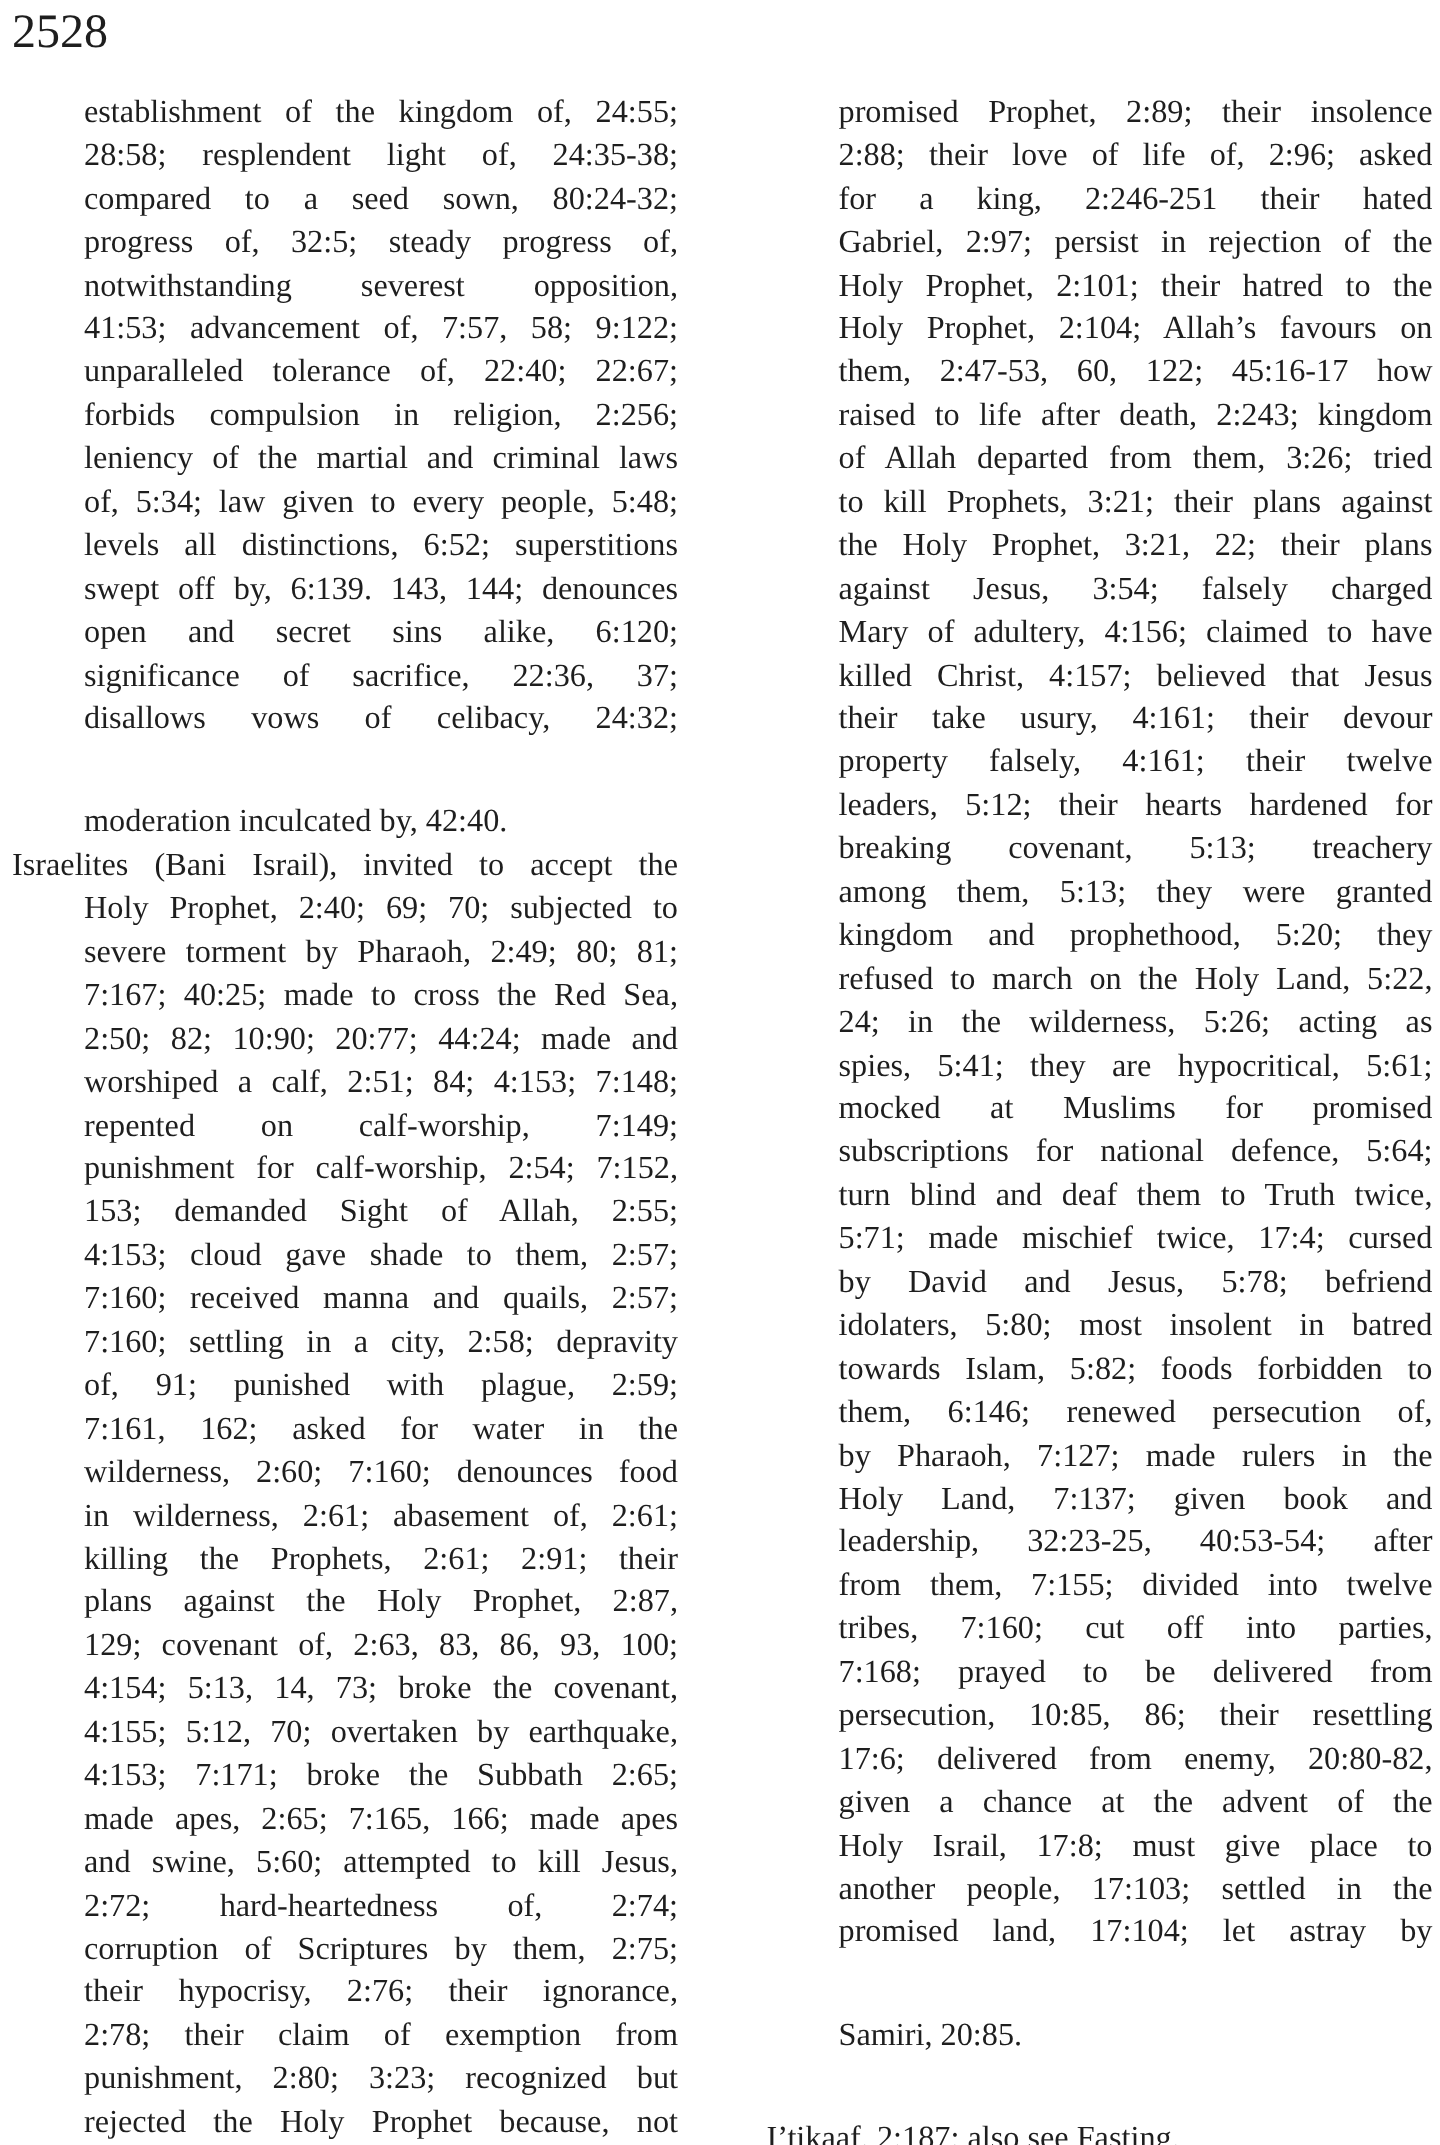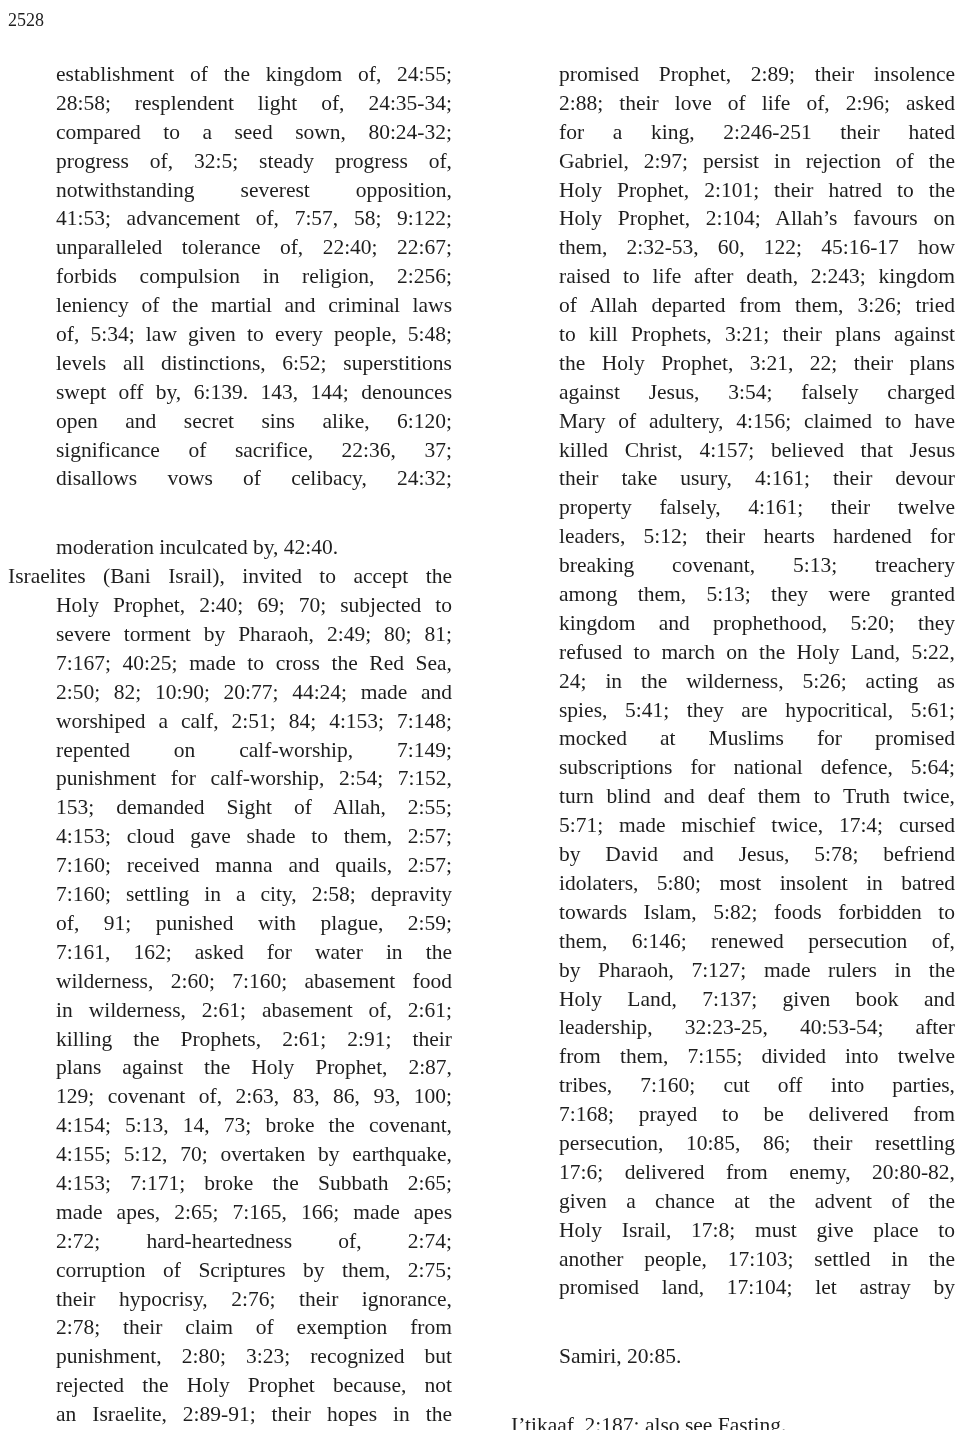--- a/index.html
+++ b/index.html
@@ -1,35 +1,35 @@
 <!DOCTYPE html>
 <html><head>
 <meta charset="utf-8">
 <style>
   html, body { margin: 0; padding: 0; background: #ffffff; }
   body { width: 960px; height: 1430px; position: relative; overflow: hidden;
          font-family: "Liberation Serif", "DejaVu Serif", serif; color: #1e1e1e; }
-  .page-number { position: absolute; left: 8px; top: 2px; font-size: 18px; line-height: 36px; }
+  .page-number { position: absolute; left: 8px; top: 2px; font-size: 32px; line-height: 36px; }
   .col { position: absolute; top: 60px; width: 396px; }
   .col-left { left: 56px; }
   .col-right { left: 559px; }
   .line { display: block; font-size: 21.5px; line-height: 28.9px; height: 28.9px;
           text-align: justify; text-align-last: justify; white-space: nowrap; overflow: visible; }
   .line.last { text-align-last: left; margin-top: 40px; }
   .line.head { margin-left: -48px; width: calc(100% + 48px); }
 </style>
 </head>
 <body>
 
 <div class="page-number">2528</div>
 
 <div class="col col-left">
   <div id="left-cont">
       <span class="line">establishment of the kingdom of, 24:55;</span>
-      <span class="line">28:58; resplendent light of, 24:35-34;</span>
+      <span class="line">28:58; resplendent light of, 24:35-38;</span>
       <span class="line">compared to a seed sown, 80:24-32;</span>
       <span class="line">progress of, 32:5; steady progress of,</span>
       <span class="line">notwithstanding severest opposition,</span>
       <span class="line">41:53; advancement of, 7:57, 58; 9:122;</span>
       <span class="line">unparalleled tolerance of, 22:40; 22:67;</span>
       <span class="line">forbids compulsion in religion, 2:256;</span>
       <span class="line">leniency of the martial and criminal laws</span>
       <span class="line">of, 5:34; law given to every people, 5:48;</span>
       <span class="line">levels all distinctions, 6:52; superstitions</span>
       <span class="line">swept off by, 6:139. 143, 144; denounces</span>
@@ -47,49 +47,50 @@
         <span class="line">2:50; 82; 10:90; 20:77; 44:24; made and</span>
         <span class="line">worshiped a calf, 2:51; 84; 4:153; 7:148;</span>
         <span class="line">repented on calf-worship, 7:149;</span>
         <span class="line">punishment for calf-worship, 2:54; 7:152,</span>
         <span class="line">153; demanded Sight of Allah, 2:55;</span>
         <span class="line">4:153; cloud gave shade to them, 2:57;</span>
         <span class="line">7:160; received manna and quails, 2:57;</span>
         <span class="line">7:160; settling in a city, 2:58; depravity</span>
         <span class="line">of, 91; punished with plague, 2:59;</span>
         <span class="line">7:161, 162; asked for water in the</span>
-        <span class="line">wilderness, 2:60; 7:160; abasement food</span>
+        <span class="line">wilderness, 2:60; 7:160; denounces food</span>
         <span class="line">in wilderness, 2:61; abasement of, 2:61;</span>
         <span class="line">killing the Prophets, 2:61; 2:91; their</span>
         <span class="line">plans against the Holy Prophet, 2:87,</span>
         <span class="line">129; covenant of, 2:63, 83, 86, 93, 100;</span>
         <span class="line">4:154; 5:13, 14, 73; broke the covenant,</span>
         <span class="line">4:155; 5:12, 70; overtaken by earthquake,</span>
         <span class="line">4:153; 7:171; broke the Subbath 2:65;</span>
         <span class="line">made apes, 2:65; 7:165, 166; made apes</span>
+        <span class="line">and swine, 5:60; attempted to kill Jesus,</span>
         <span class="line">2:72; hard-heartedness of, 2:74;</span>
         <span class="line">corruption of Scriptures by them, 2:75;</span>
         <span class="line">their hypocrisy, 2:76; their ignorance,</span>
         <span class="line">2:78; their claim of exemption from</span>
         <span class="line">punishment, 2:80; 3:23; recognized but</span>
         <span class="line">rejected the Holy Prophet because, not</span>
         <span class="line">an Israelite, 2:89-91; their hopes in the</span>
       </div>
   </div>
 </div>
 
 <div class="col col-right">
   <div id="right-cont">
       <span class="line">promised Prophet, 2:89; their insolence</span>
       <span class="line">2:88; their love of life of, 2:96; asked</span>
       <span class="line">for a king, 2:246-251 their hated</span>
       <span class="line">Gabriel, 2:97; persist in rejection of the</span>
       <span class="line">Holy Prophet, 2:101; their hatred to the</span>
       <span class="line">Holy Prophet, 2:104; Allah’s favours on</span>
-      <span class="line">them, 2:32-53, 60, 122; 45:16-17 how</span>
+      <span class="line">them, 2:47-53, 60, 122; 45:16-17 how</span>
       <span class="line">raised to life after death, 2:243; kingdom</span>
       <span class="line">of Allah departed from them, 3:26; tried</span>
       <span class="line">to kill Prophets, 3:21; their plans against</span>
       <span class="line">the Holy Prophet, 3:21, 22; their plans</span>
       <span class="line">against Jesus, 3:54; falsely charged</span>
       <span class="line">Mary of adultery, 4:156; claimed to have</span>
       <span class="line">killed Christ, 4:157; believed that Jesus</span>
       <span class="line">their take usury, 4:161; their devour</span>
       <span class="line">property falsely, 4:161; their twelve</span>
       <span class="line">leaders, 5:12; their hearts hardened for</span>

